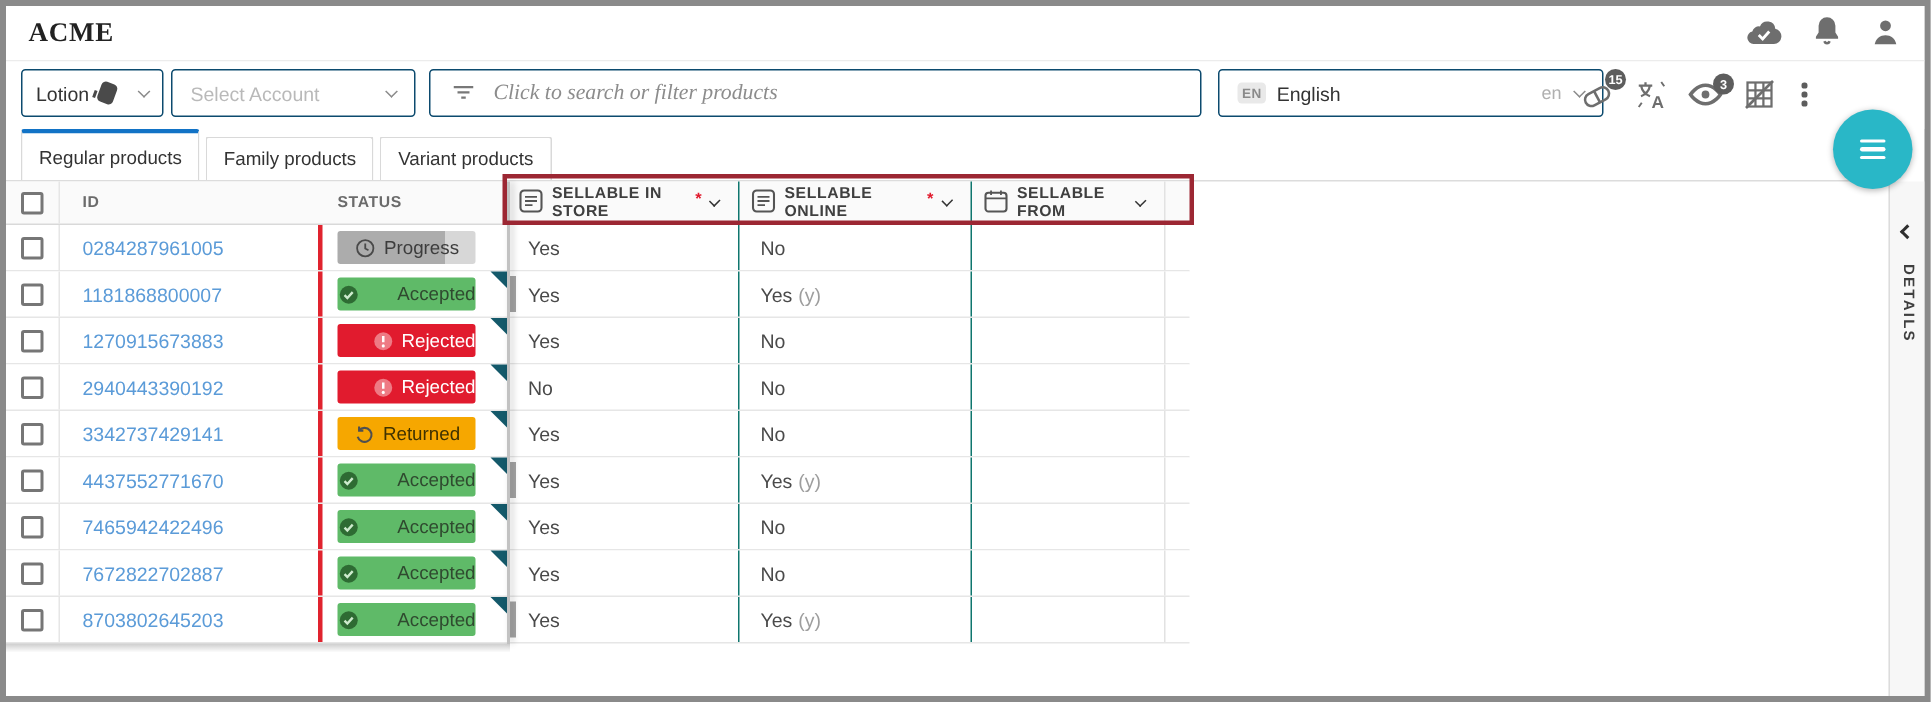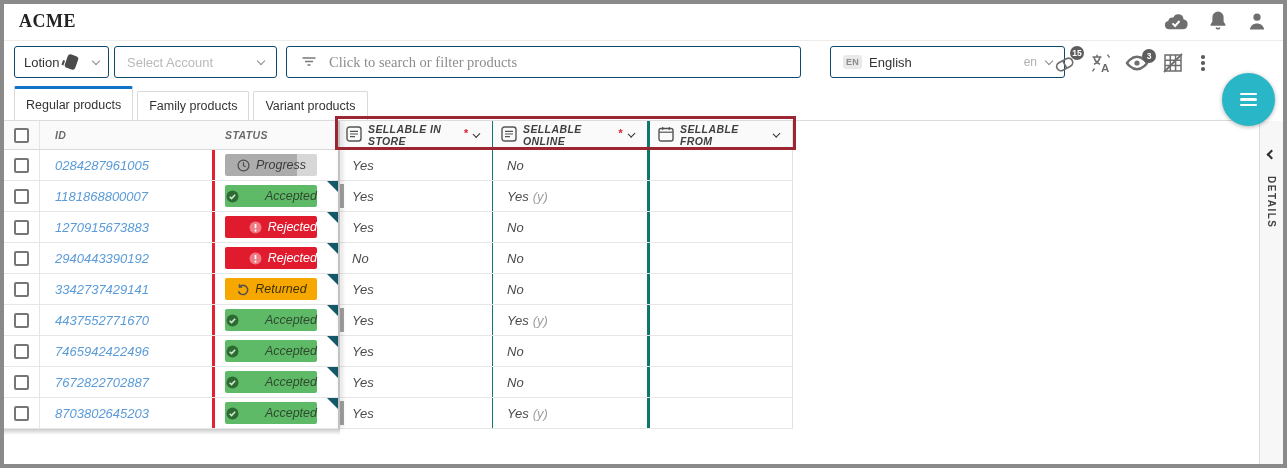--- a/index.html
+++ b/index.html
@@ -17,48 +17,48 @@
   .selbox { position:absolute; top:5px; height:32px; border:1px solid #0c4a6e; border-radius:3px; background:#fff; display:flex; align-items:center; font-size:13px; color:#333; }
   .chev { width:6px; height:6px; border-right:1.6px solid #8a8a8a; border-bottom:1.6px solid #8a8a8a; transform:rotate(45deg); margin-top:-3px; }
   .product-select { left:10px; width:95px; padding:0 9px; }
   .product-select .chev { margin-left:auto; }
   .lotion-glyph { width:11px; height:14px; background:#4a4a4a; border-radius:3px; transform:rotate(20deg); margin:0 4px 0 7px; position:relative; }
   .lotion-glyph::before { content:""; position:absolute; left:-3px; bottom:1px; width:2px; height:5px; background:#4a4a4a; }
   .account-select { left:110px; width:163px; padding:0 12px; }
   .account-select .placeholder { color:#b9b9b9; }
   .account-select .chev { margin-left:auto; }
   .searchbox { left:282px; width:515px; padding:0 14px; cursor:text; }
-  .searchbox .placeholder { font-family:"Liberation Serif","DejaVu Serif",serif; font-size:14.5px; color:#8c8c8c; margin-left:12px; }
-  .lang-select { left:826px; width:235px; padding:0 12px; }
+  .searchbox .placeholder { font-family:"Liberation Serif","DejaVu Serif",serif; font-size:14.5px; color:#8c8c8c; margin-left:12px;font-style:italic; }
+  .lang-select { left:808px; width:257px; padding:0 12px; }
   .lang-badge { background:#e9e9e9; color:#8a8a8a; font-size:9px; font-weight:bold; border-radius:3px; padding:2px 3px; margin-right:7px; letter-spacing:.3px; }
   .lang-code { margin-left:auto; color:#b0b0b0; font-size:12px; margin-right:9px; }
   .action-icons { position:absolute; left:1049px; top:10px; display:flex; align-items:center; gap:13px; }
   .aicon { position:relative; display:inline-flex; cursor:pointer; }
   .count-badge { position:absolute; top:-5px; right:-7px; min-width:14px; height:14px; border-radius:8px; background:#5d5d5d; color:#fff; font-size:8.5px; font-weight:bold; display:flex; align-items:center; justify-content:center; padding:0 2px; }
   .kebab { display:flex; flex-direction:column; gap:2.5px; padding:2px 4px; }
   .kebab i { width:3.5px; height:3.5px; border-radius:50%; background:#5d5d5d; }
   .fab { position:absolute; left:1218px; top:32px; width:53px; height:53px; border-radius:50%; background:#29b7c7; box-shadow:0 1px 4px rgba(0,0,0,.3); display:flex; flex-direction:column; align-items:center; justify-content:center; gap:3px; cursor:pointer; z-index:5; }
   .fab i { width:17px; height:2.6px; background:#fff; border-radius:2px; }
 
   
   .tabs { position:absolute; top:82px; left:10px; height:34px; display:flex; align-items:flex-end; gap:4px; }
   .tab { background:#fff; border:1px solid #d9d9d9; border-bottom:none; border-radius:2px 2px 0 0; font-size:12.5px; color:#333; padding:0 11px; height:29px; display:flex; align-items:center; cursor:pointer; }
   .tab.active { height:34px; border-top:3px solid #1273c6; padding-top:1px; }
 
   
   .content-divider { position:absolute; top:116px; left:0; width:1256px; border-top:1px solid #dcdcdc; }
 
   .ghead { position:absolute; top:117px; left:0; height:29px; width:789px; background:#fafafa; border-bottom:1px solid #d9d9d9; display:flex; }
-  .cell, .gh { height:100%; display:flex; align-items:center; position:relative;font-style:italic; }
+  .cell, .gh { height:100%; display:flex; align-items:center; position:relative; }
   .c-check { width:36px; justify-content:center; border-right:1px solid #e6e6e6; }
   .c-id { width:172px; padding-left:15px; }
   .c-status { width:126px; }
   .c-store { width:154px; }
   .c-online { width:155px; border-left:1px solid #0f766e; }
-  .c-from { width:146px; border-left:3px solid #0f766e; border-right:1px solid #e2e2e2; }
+  .c-from { width:130px; border-left:1px solid #0f766e; border-right:1px solid #e2e2e2; }
   .gh { font-size:10.5px; font-weight:bold; color:#6b6b6b; letter-spacing:.4px; }
   .gh.c-id { padding-left:15px; }
   .gh.c-status { padding-left:13px; }
   .gh-col { color:#3f3f3f; padding-left:8px; gap:6px; cursor:pointer; }
   .req { color:#e11b2e; font-size:11px; margin-left:1px; position:relative; top:-2px; }
   .gh-chev { margin-left:auto; margin-right:13px; width:6px; height:6px; border-right:1.8px solid #333; border-bottom:1.8px solid #333; transform:rotate(45deg); margin-top:-3px; }
 
   .cb { width:15px; height:15px; border:2px solid #767676; border-radius:2px; background:#fff; cursor:pointer; }
 
   .gbody { position:absolute; top:146px; left:0; width:789px; }

